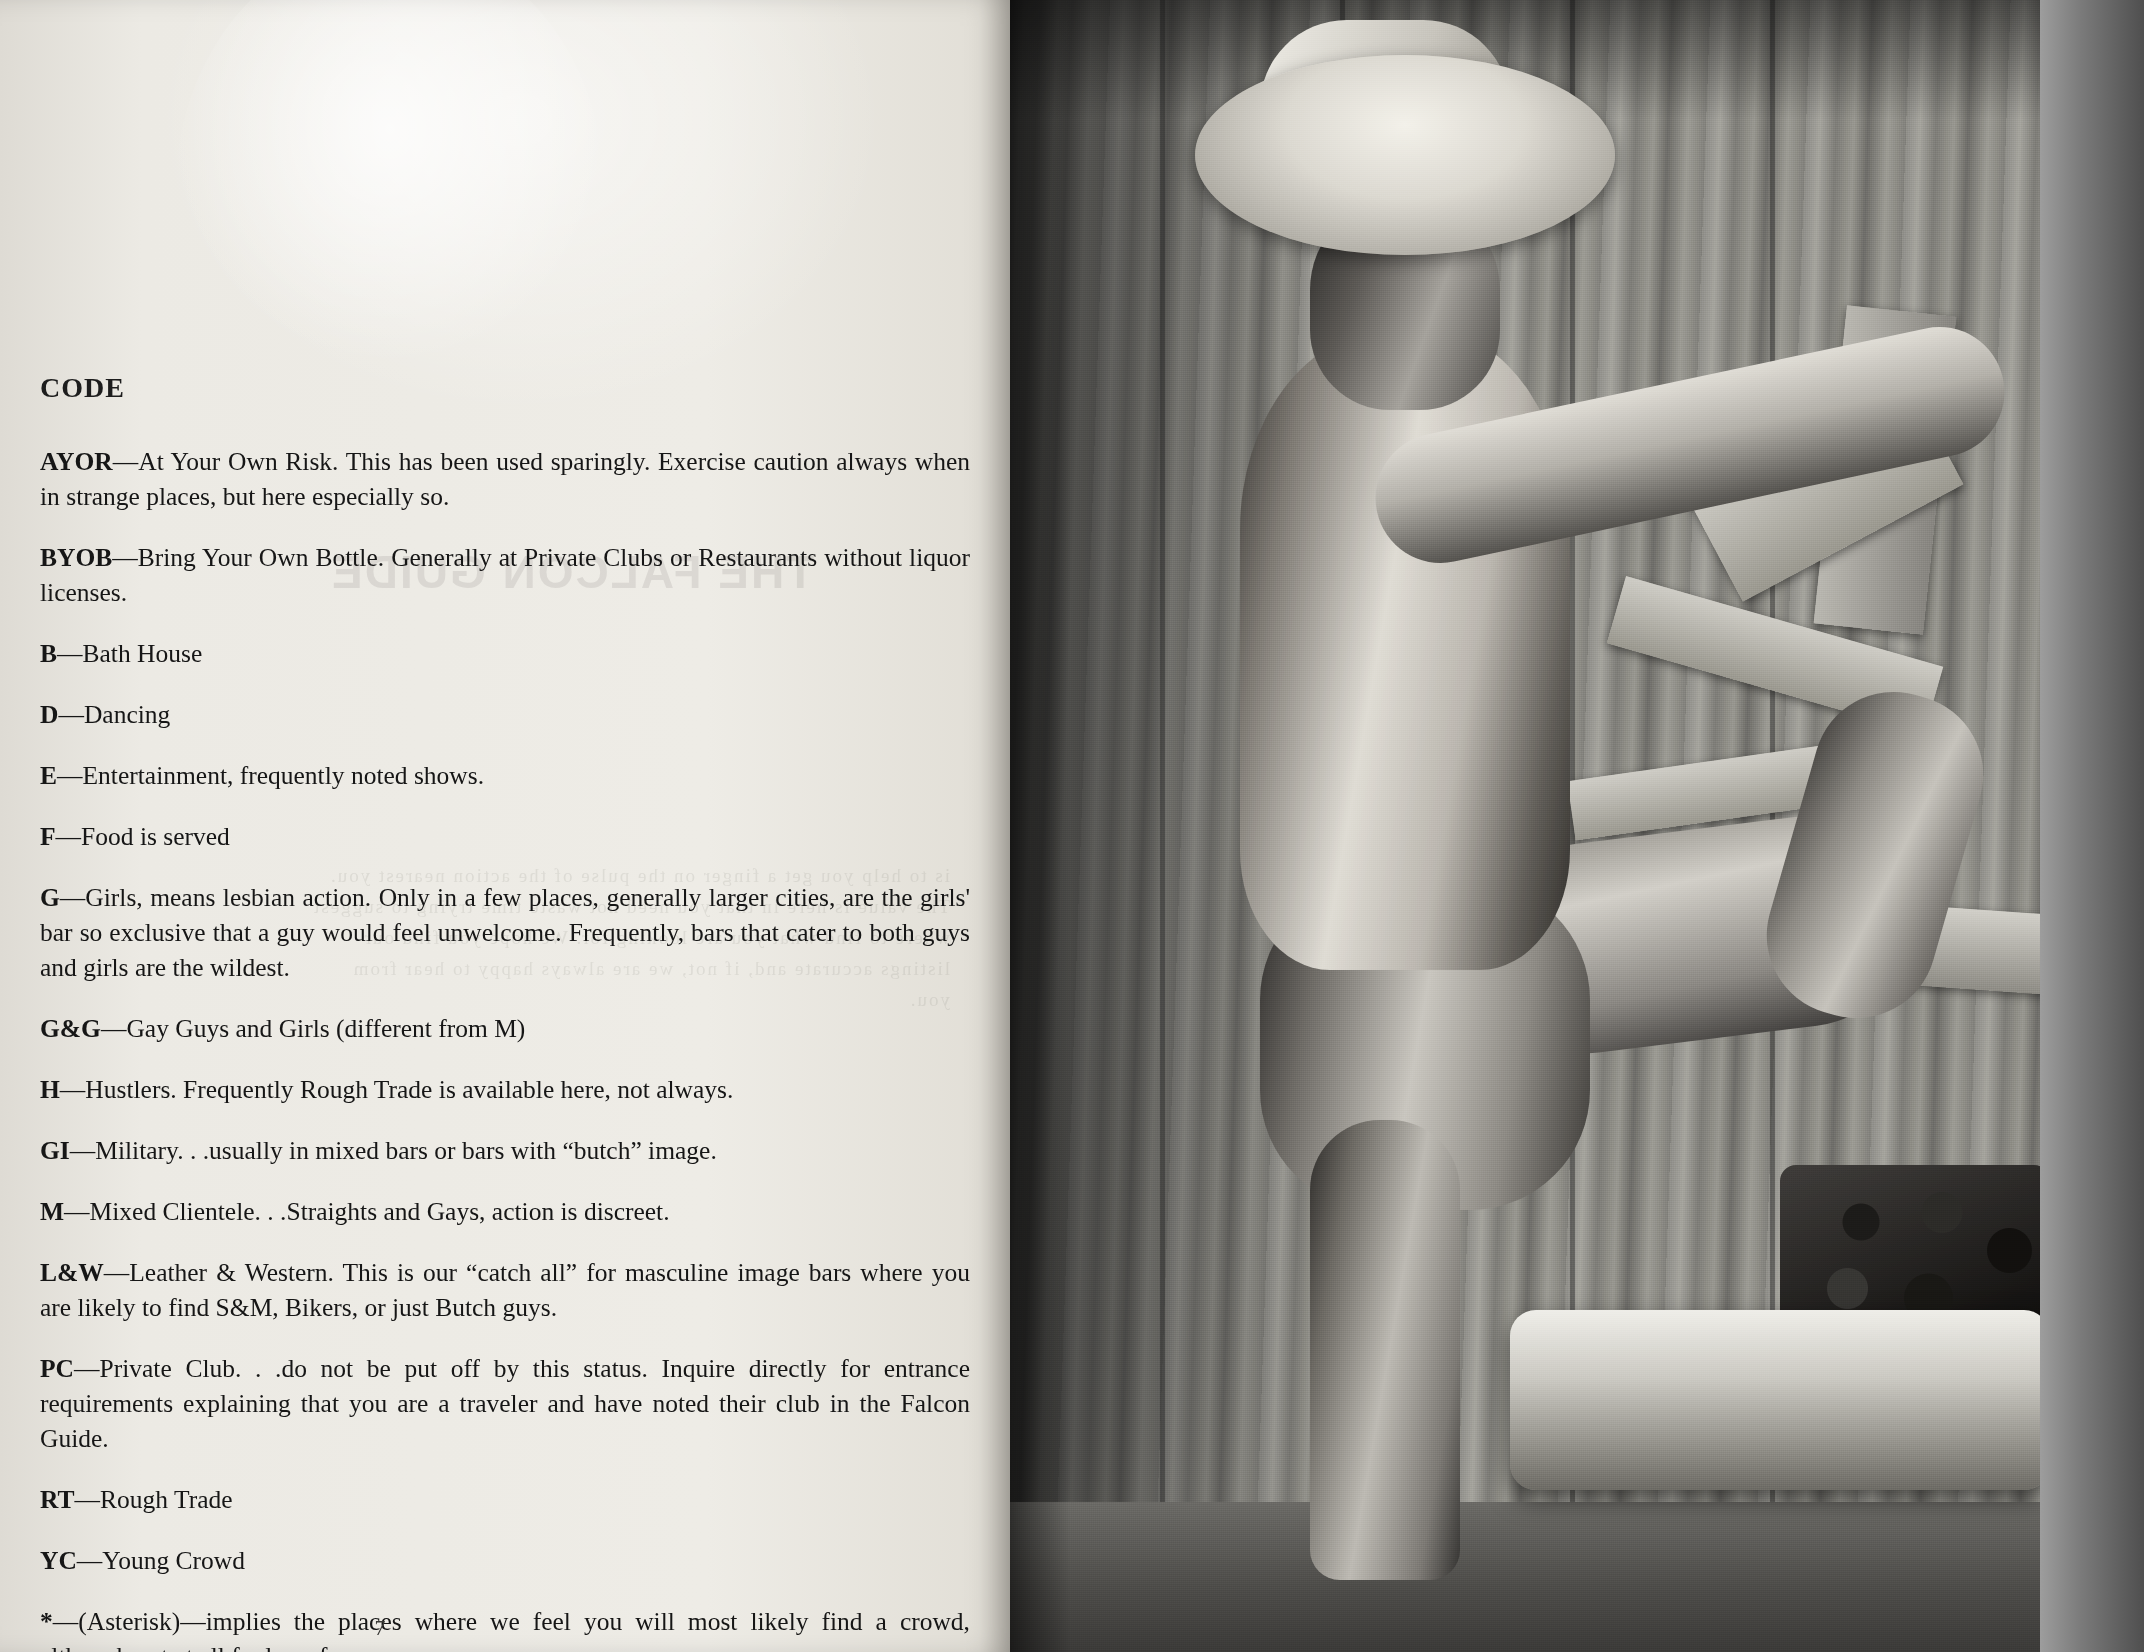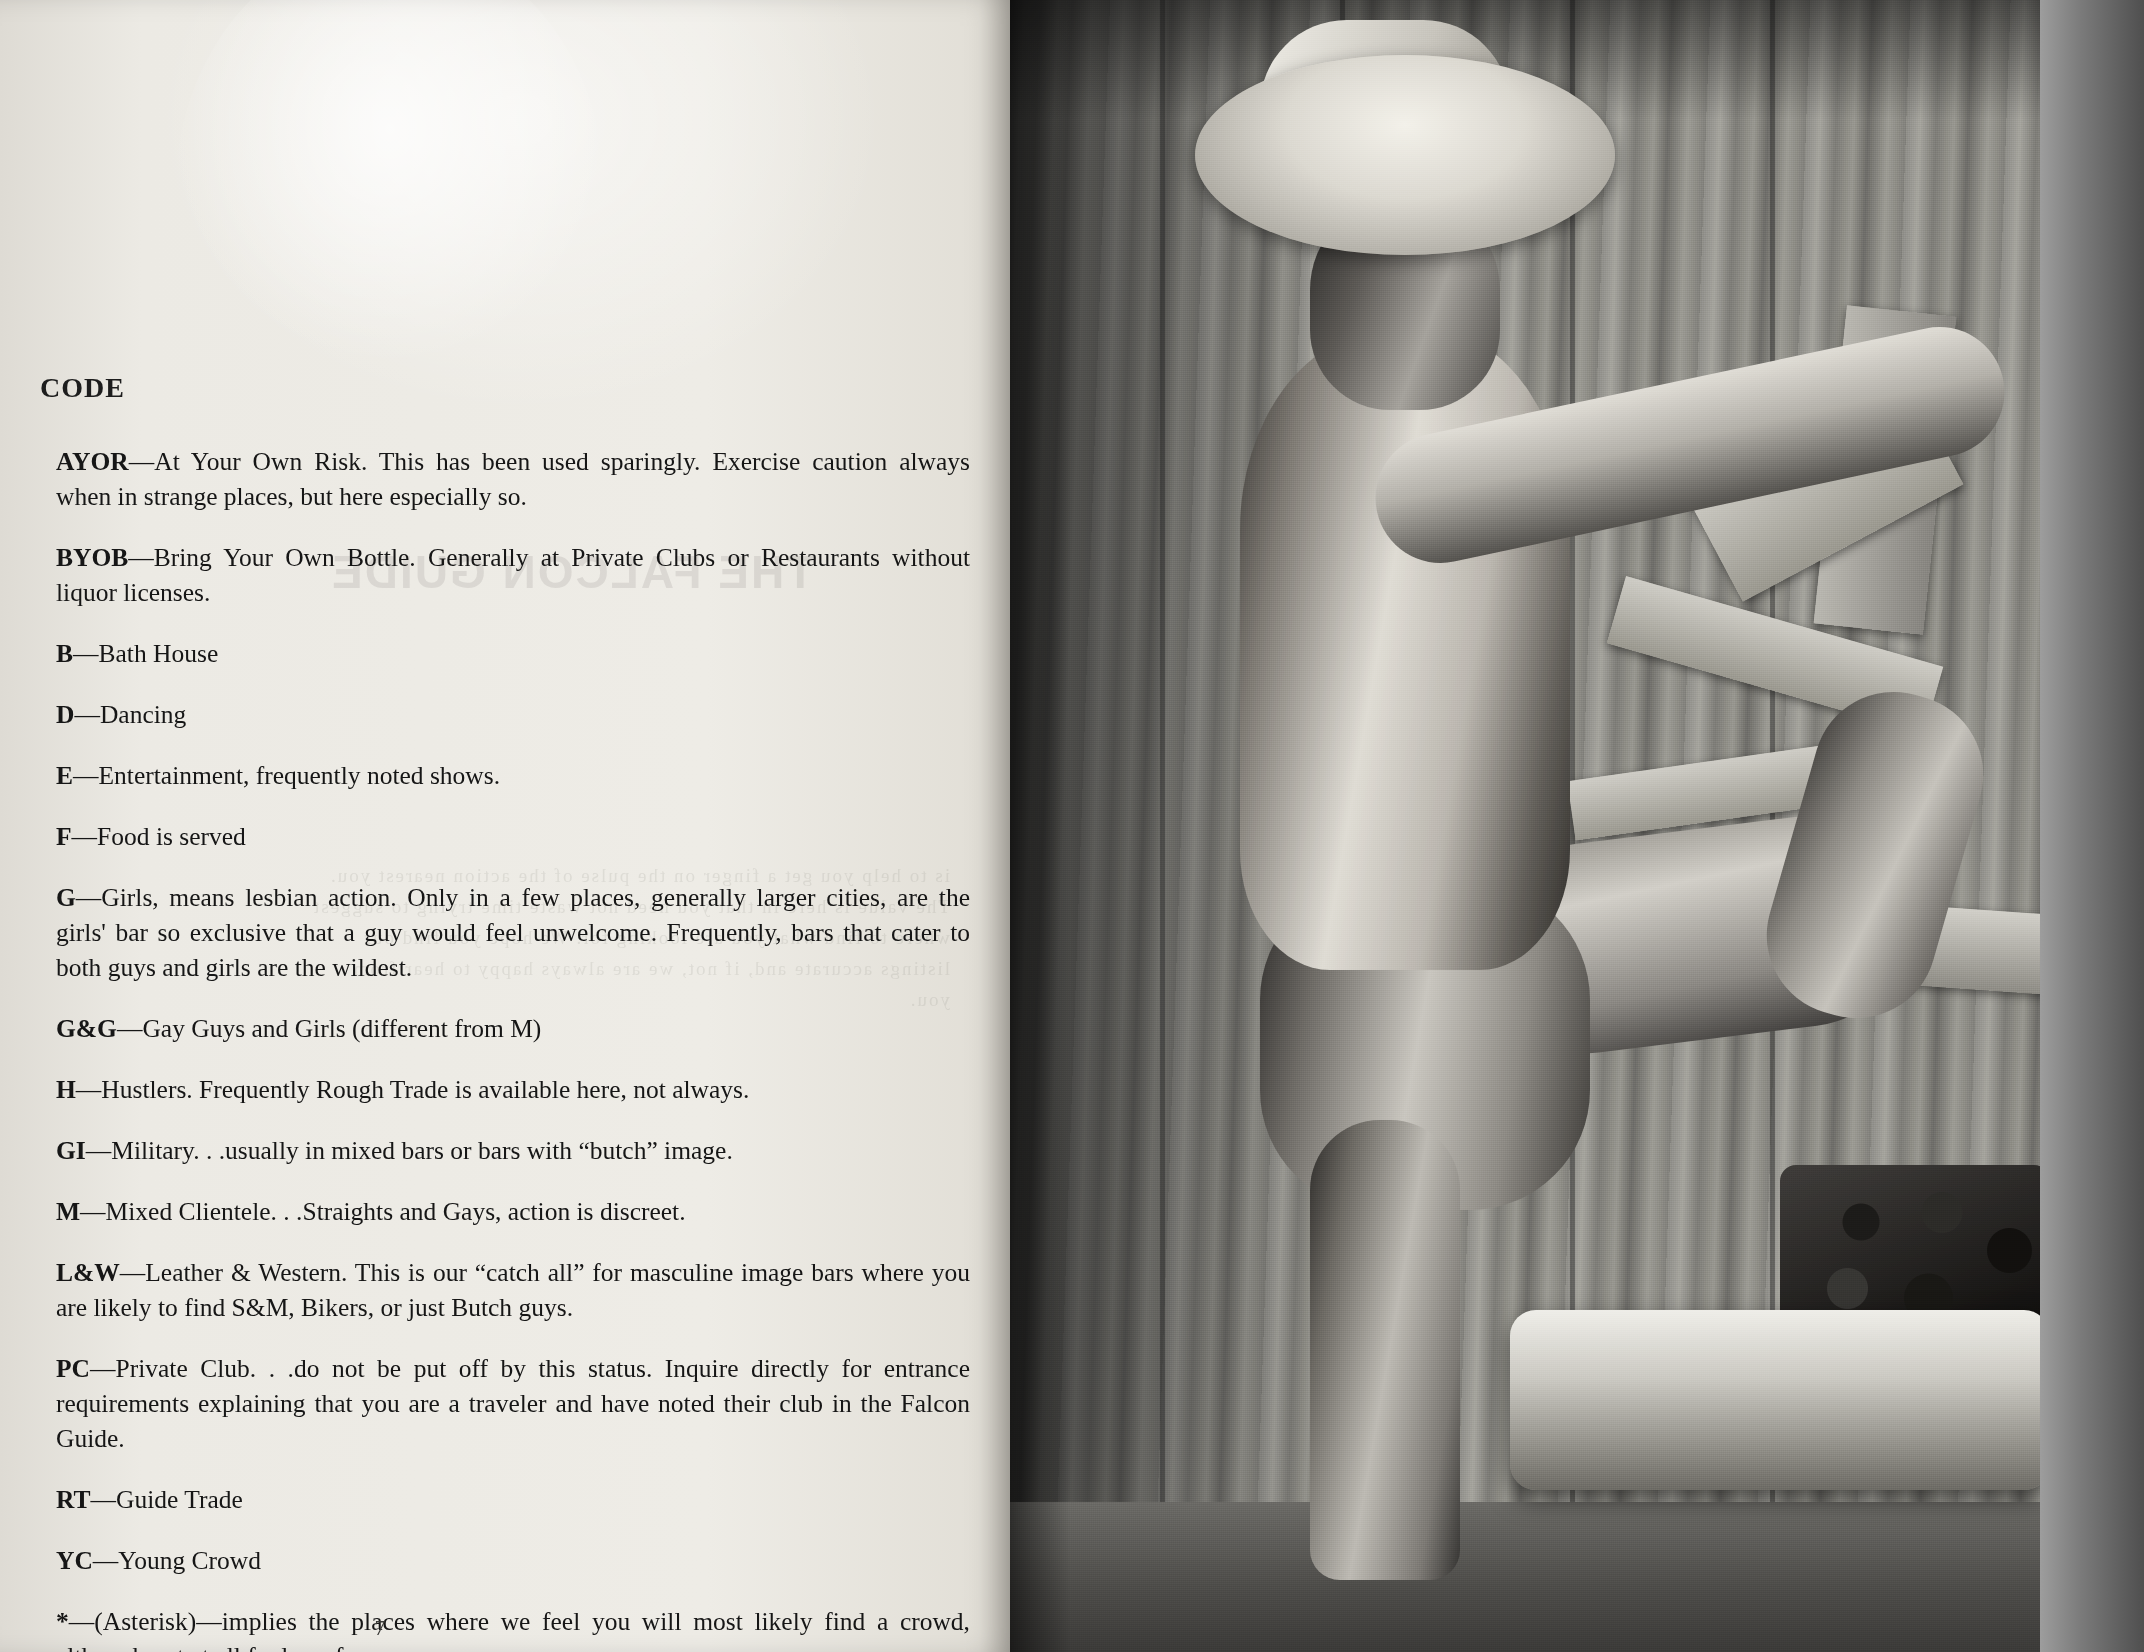--- a/index.html
+++ b/index.html
@@ -78,21 +78,21 @@
     font-size: 28px;
     letter-spacing: 1px;
     margin: 0 0 40px 0;
     padding-right: 430px;
     color: #1d1d1d;
   }
   .entry {
     font-size: 25.5px;
     line-height: 35px;
     color: #161616;
-    margin: 0 0 26px 16px;
+    margin: 0 0 26px 0;
     text-align: justify;
     -webkit-hyphens: none;
     hyphens: none;
   }
   .entry .term {
     font-weight: bold;
   }
   .entry.compact {
     text-align: left;
   }
@@ -313,21 +313,21 @@
       <p class="entry compact"><span class="term">H</span><span>—Hustlers. Frequently Rough Trade is available here, not always.</span></p>
 
       <p class="entry compact"><span class="term">GI</span><span>—Military. . .usually in mixed bars or bars with “butch” image.</span></p>
 
       <p class="entry compact"><span class="term">M</span><span>—Mixed Clientele. . .Straights and Gays, action is discreet.</span></p>
 
       <p class="entry"><span class="term">L&amp;W</span><span>—Leather &amp; Western. This is our “catch all” for masculine image bars where you are likely to find S&amp;M, Bikers, or just Butch guys.</span></p>
 
       <p class="entry"><span class="term">PC</span><span>—Private Club. . .do not be put off by this status. Inquire directly for entrance requirements explaining that you are a traveler and have noted their club in the Falcon Guide.</span></p>
 
-      <p class="entry compact"><span class="term">RT</span><span>—Guide Trade</span></p>
+      <p class="entry compact"><span class="term">RT</span><span>—Rough Trade</span></p>
 
       <p class="entry compact"><span class="term">YC</span><span>—Young Crowd</span></p>
 
       <p class="entry"><span class="term">*</span><span>—(Asterisk)—implies the places where we feel you will most likely find a crowd, although not at all foolproof.</span></p>
 
     </div>
 
     <div id="page-num">7</div>
   </div>
 

